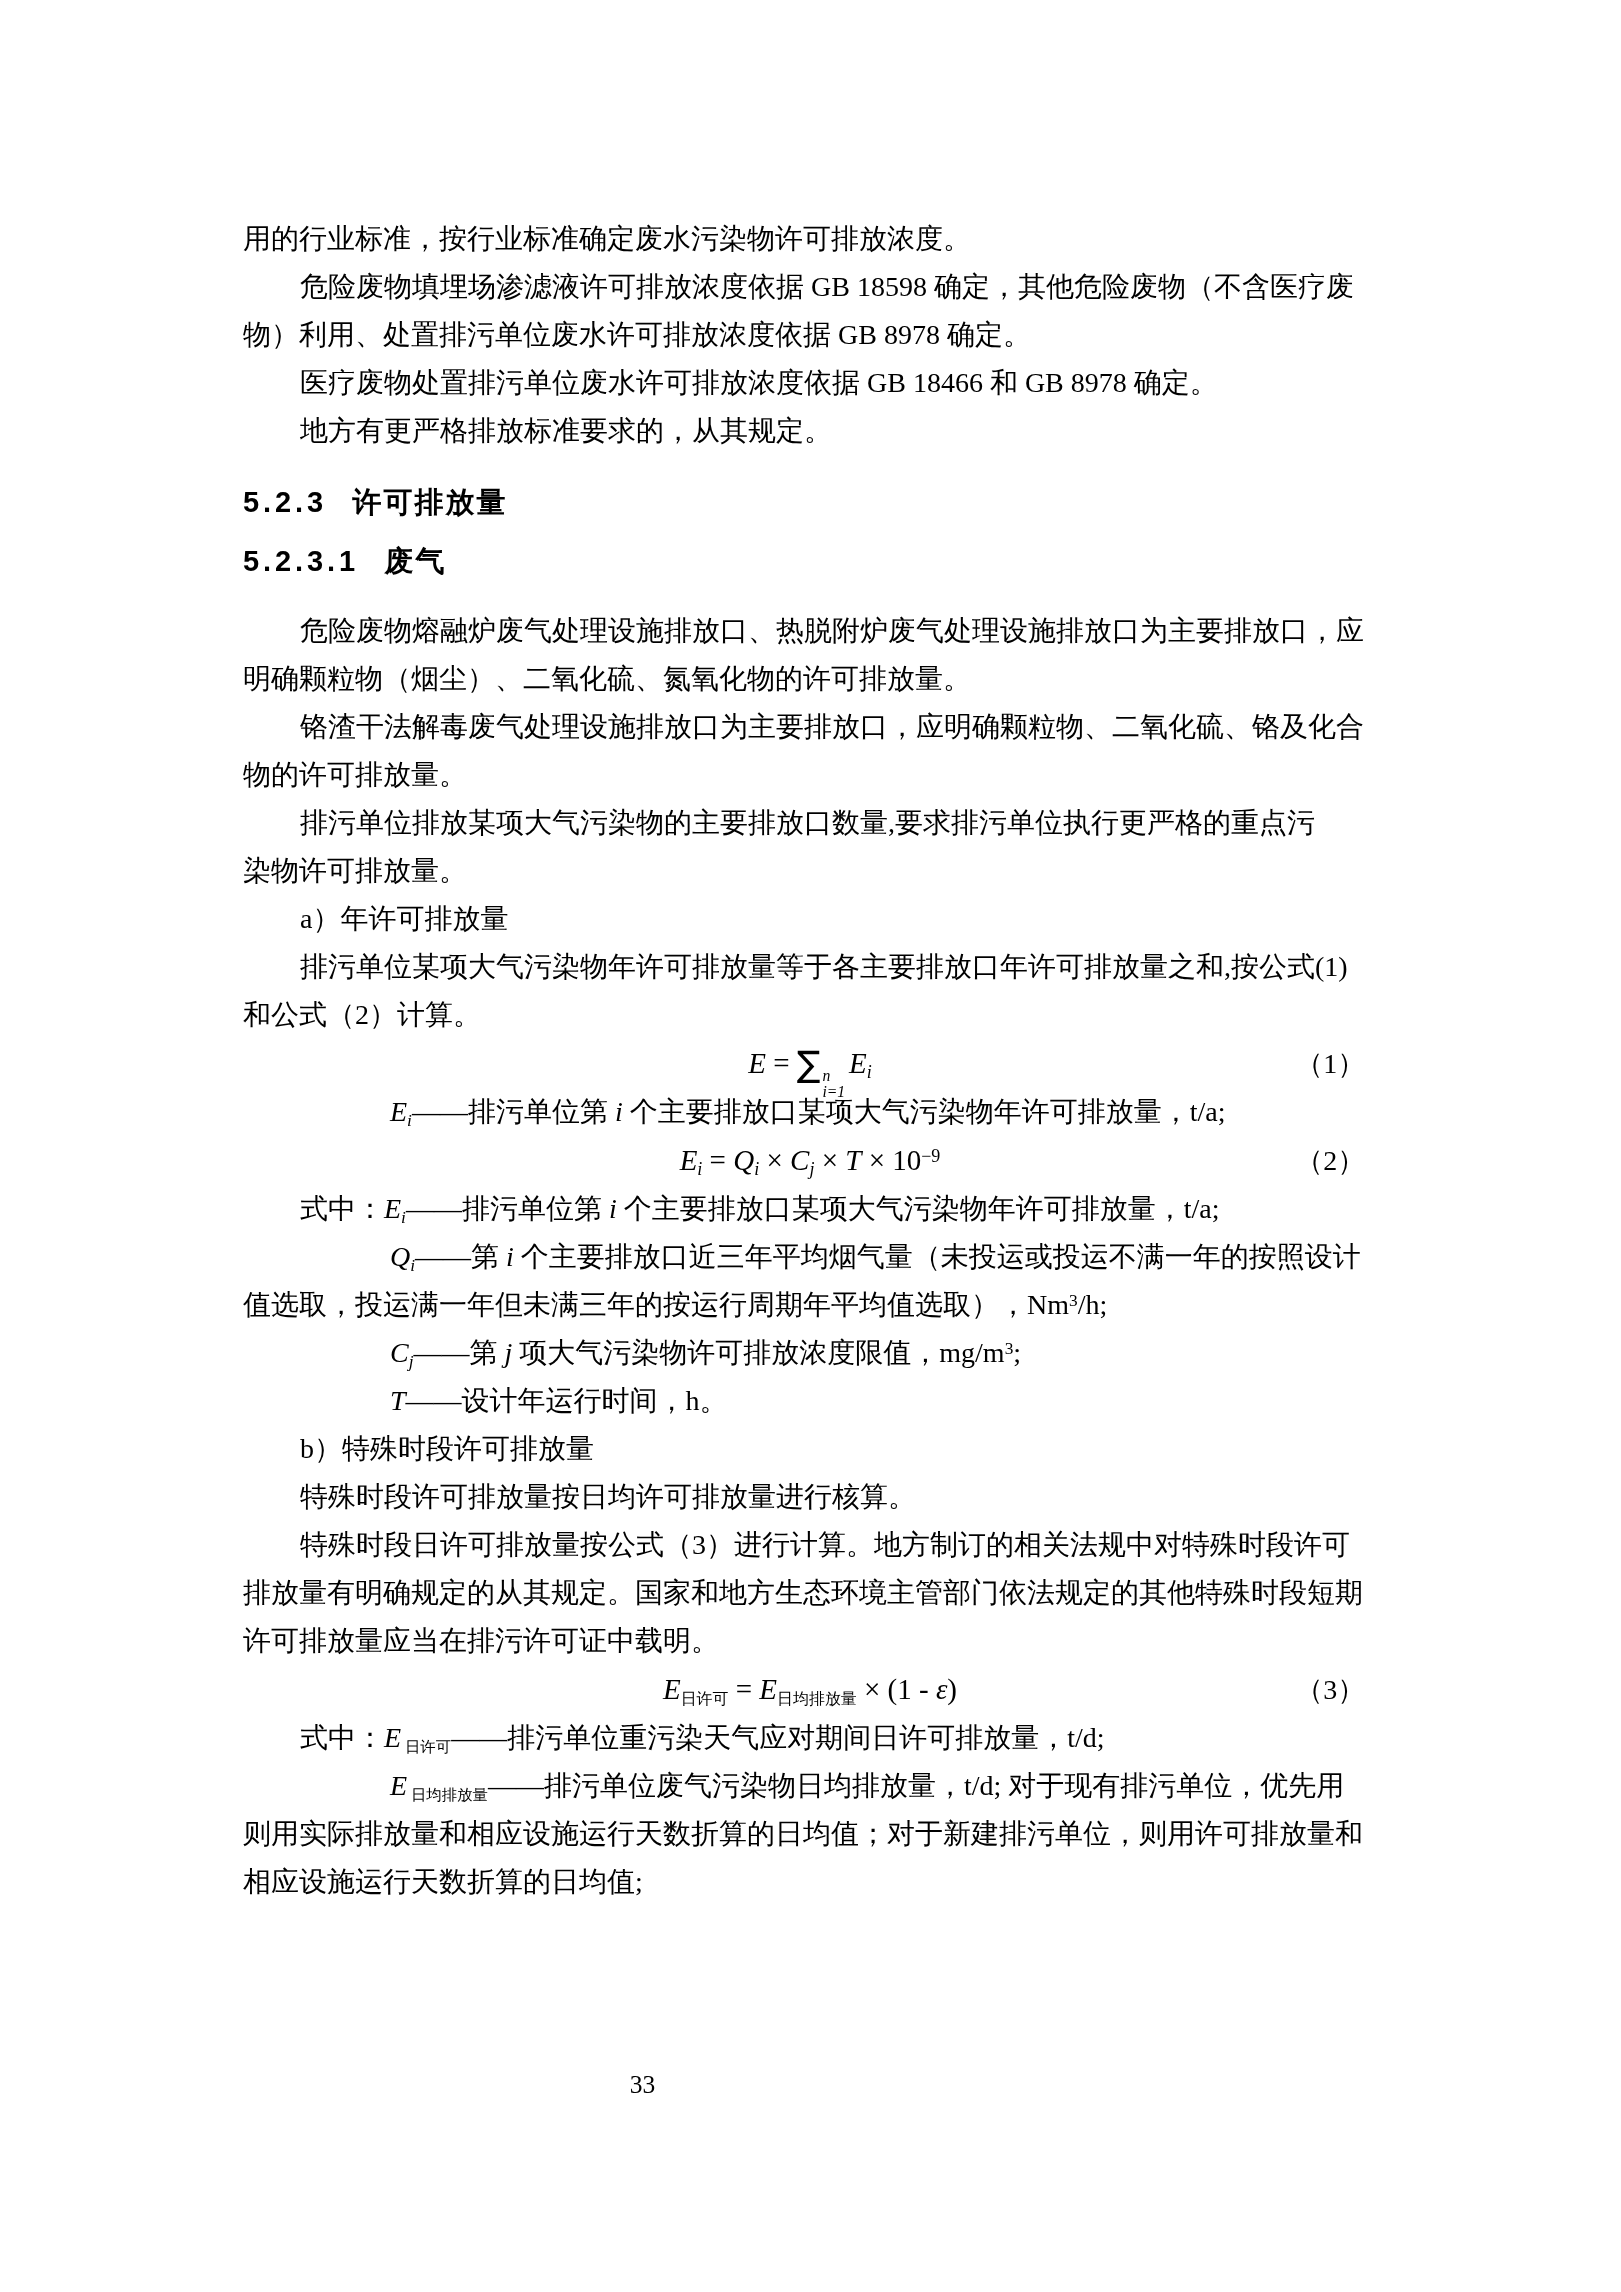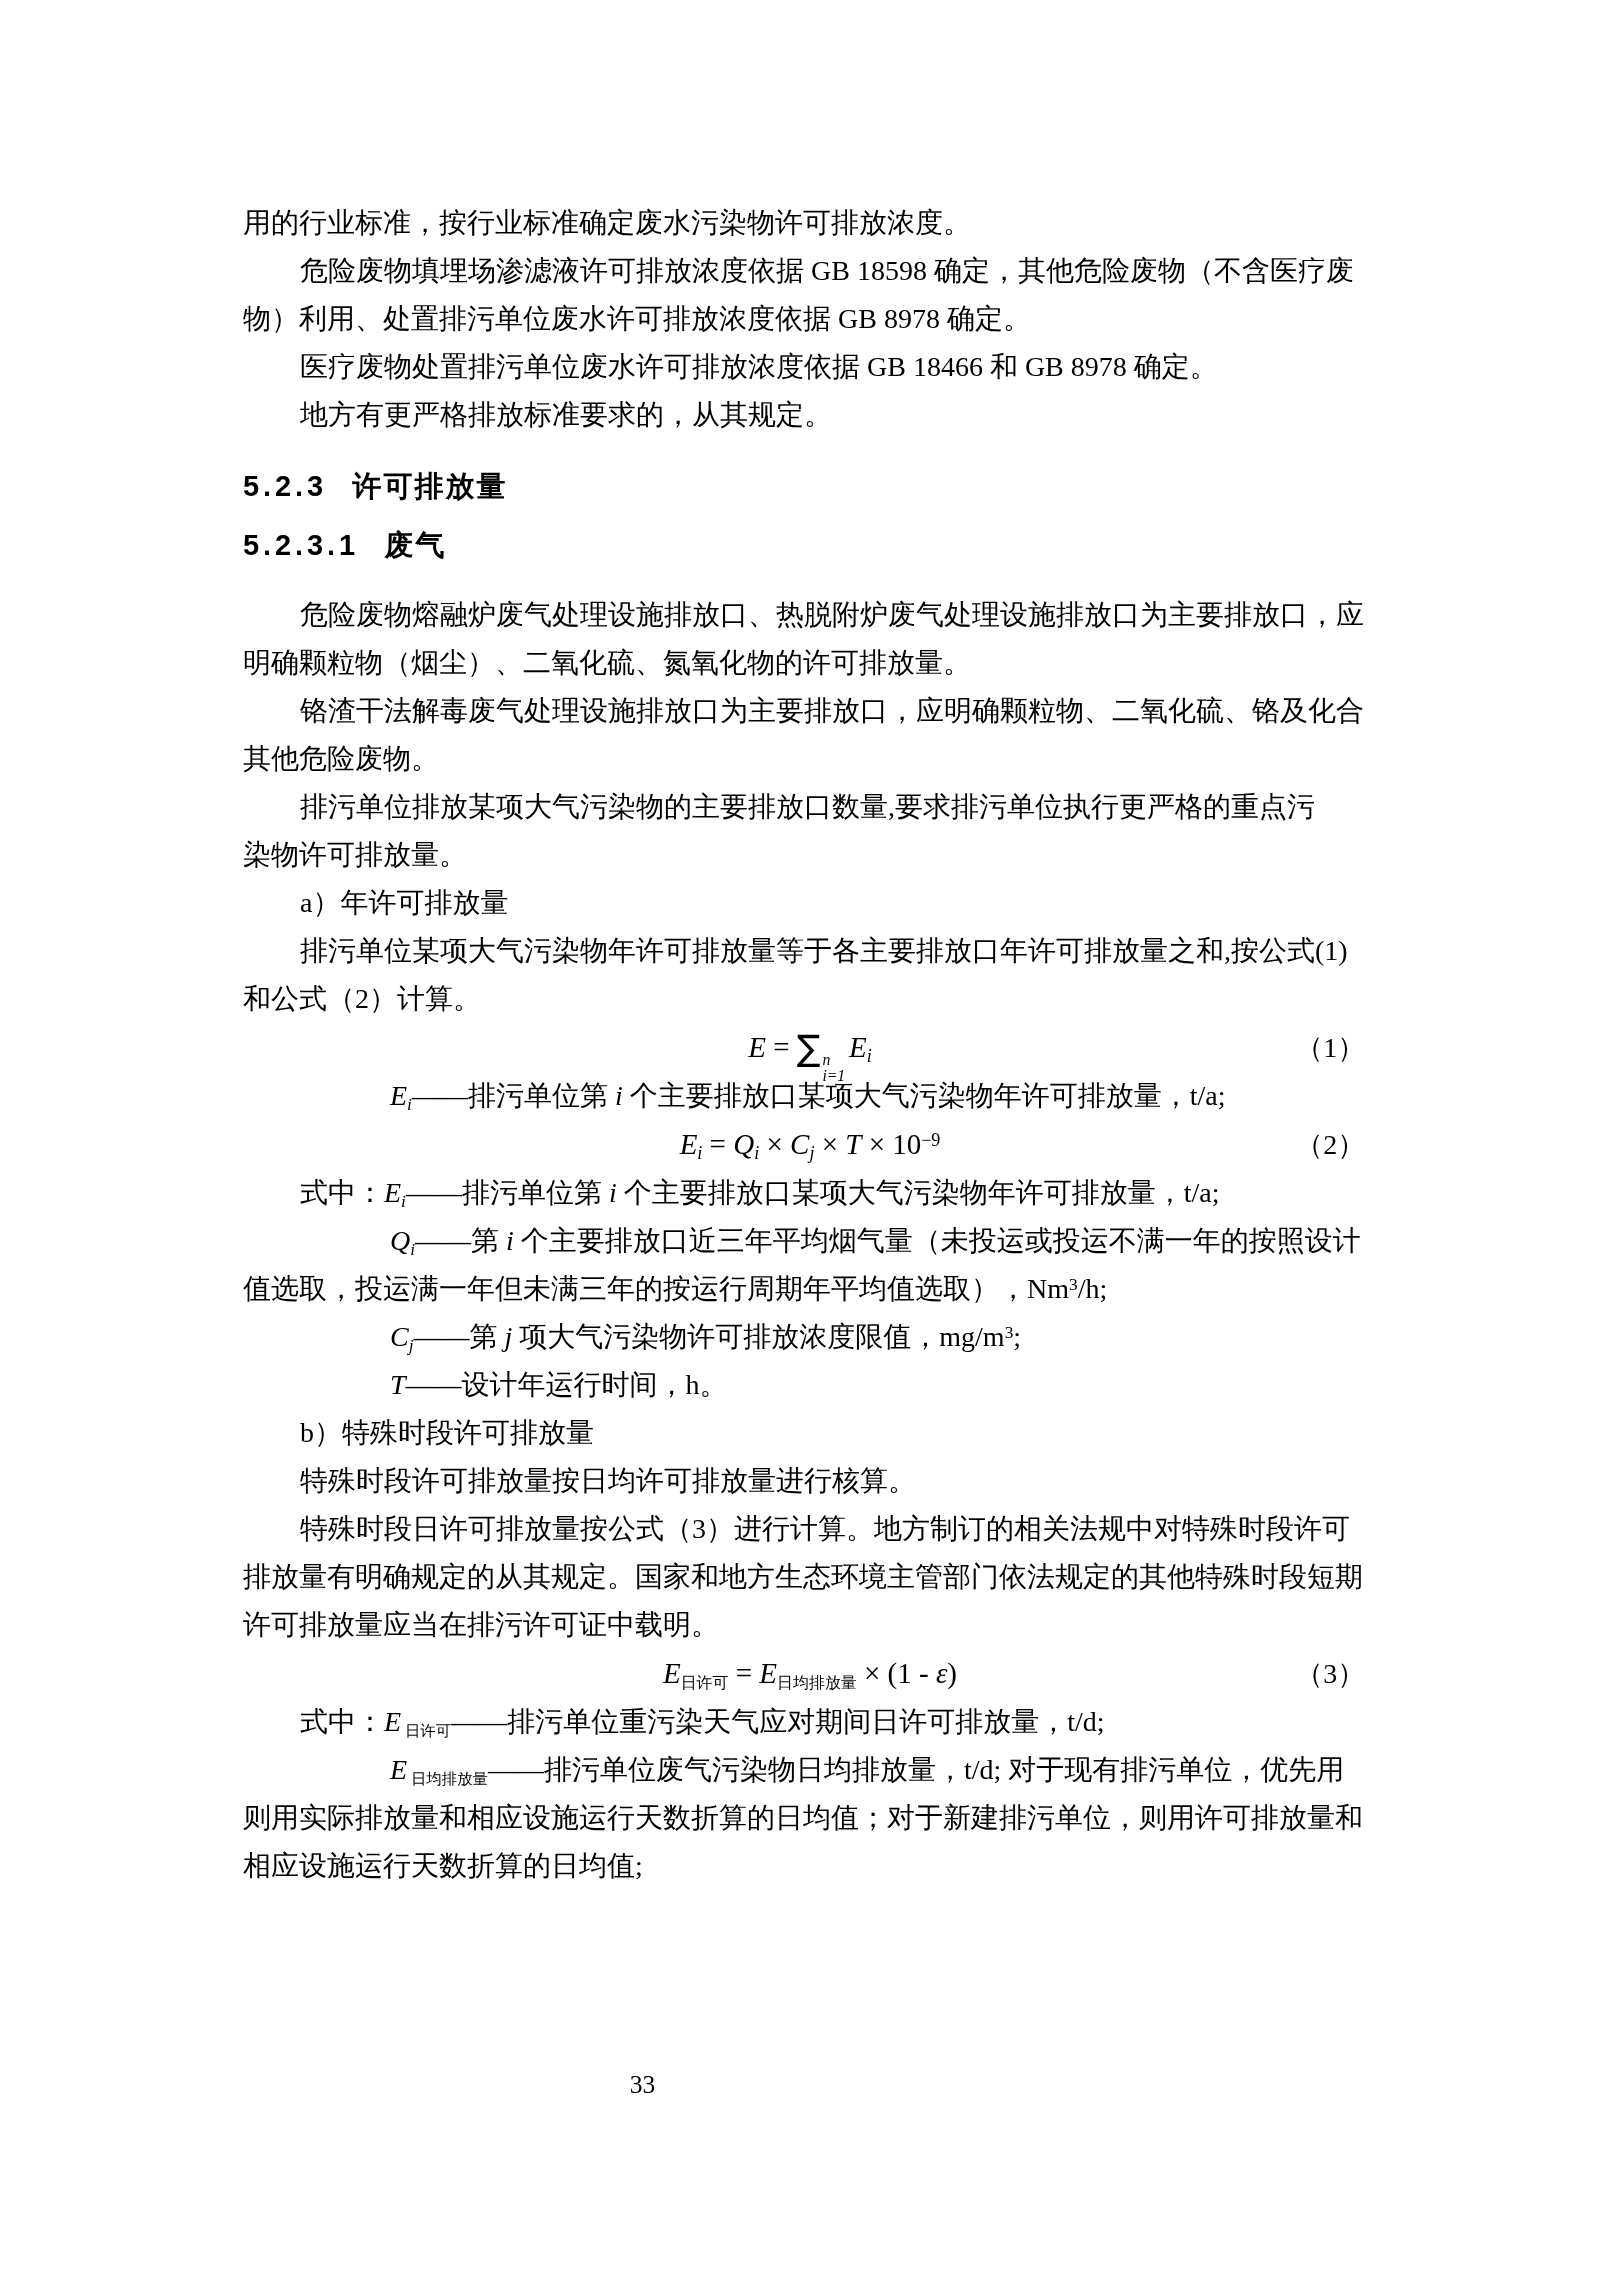--- a/index.html
+++ b/index.html
@@ -7,21 +7,21 @@
     position:relative;
     width:1621px; height:2293px;
     margin:0 auto;
     background:#ffffff;
     font-family:"Liberation Serif", serif;
     color:#000000;
     overflow:hidden;
   }
   .content {
     position:absolute;
-    left:243px; top:199px;
+    left:243px; top:215px;
     width:1134px;
   }
   .line {
     font-size:28px;
     line-height:48px;
     height:48px;
     white-space:nowrap;
   }
   .flush  { margin-left:0; }
   .indent { margin-left:57px; }
@@ -78,21 +78,21 @@
       <div class="line flush"><span>用的行业标准，按行业标准确定废水污染物许可排放浓度。</span></div>
       <div class="line indent"><span>危险废物填埋场渗滤液许可排放浓度依据 GB 18598 确定，其他危险废物（不含医疗废</span></div>
       <div class="line flush"><span>物）利用、处置排污单位废水许可排放浓度依据 GB 8978 确定。</span></div>
       <div class="line indent"><span>医疗废物处置排污单位废水许可排放浓度依据 GB 18466 和 GB 8978 确定。</span></div>
       <div class="line indent"><span>地方有更严格排放标准要求的，从其规定。</span></div>
       <div class="line heading1"><span class="h-num">5.2.3</span><span class="h-title">许可排放量</span></div>
       <div class="line heading2"><span class="h-num">5.2.3.1</span><span class="h-title">废气</span></div>
       <div class="line indent"><span>危险废物熔融炉废气处理设施排放口、热脱附炉废气处理设施排放口为主要排放口，应</span></div>
       <div class="line flush"><span>明确颗粒物（烟尘）、二氧化硫、氮氧化物的许可排放量。</span></div>
       <div class="line indent"><span>铬渣干法解毒废气处理设施排放口为主要排放口，应明确颗粒物、二氧化硫、铬及化合</span></div>
-      <div class="line flush"><span>其他危险废物。</span></div>
+      <div class="line flush"><span>物的许可排放量。</span></div>
       <div class="line indent"><span>排污单位排放某项大气污染物的主要排放口数量,要求排污单位执行更严格的重点污</span></div>
       <div class="line flush"><span>染物许可排放量。</span></div>
       <div class="line indent"><span>a）年许可排放量</span></div>
       <div class="line indent"><span>排污单位某项大气污染物年许可排放量等于各主要排放口年许可排放量之和,按公式(1)</span></div>
       <div class="line flush"><span>和公式（2）计算。</span></div>
       <div class="line formula"><span class="f-body"><span class="it">E</span><span> = </span><span class="sum"><span class="sum-op">∑</span><span class="sum-lims">
               <span class="sum-sup">n</span>
               <span class="sum-sub">i=1</span>
             </span></span><span class="it">E</span><span class="sb it">i</span></span><span class="f-num">（1）</span></div>
       <div class="line def"><span class="it">E</span><span class="sb it">i</span><span>——排污单位第 </span><span class="it">i</span><span> 个主要排放口某项大气污染物年许可排放量，t/a;</span></div>

